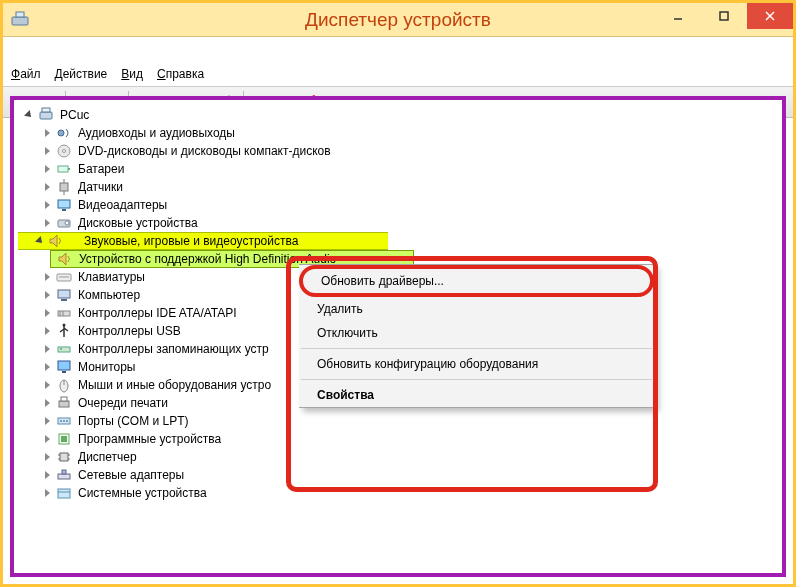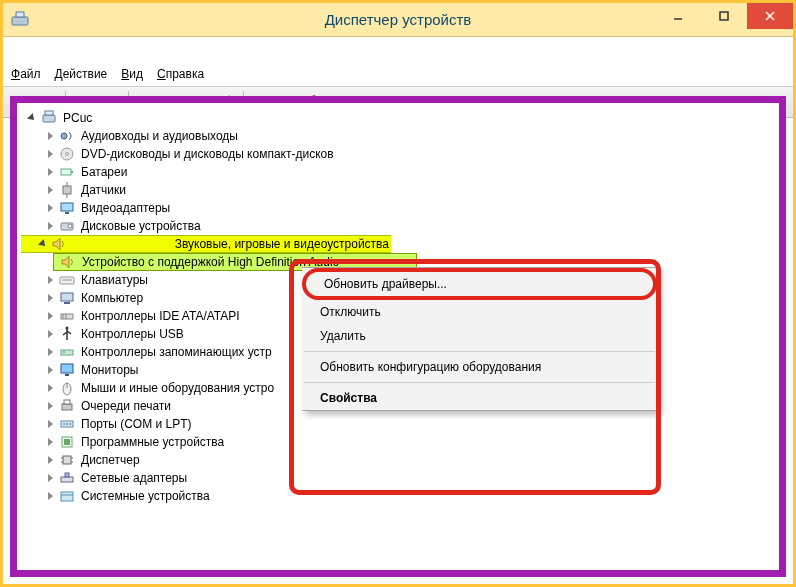--- a/index.html
+++ b/index.html
@@ -5,38 +5,38 @@
   * { box-sizing: border-box; }
   html, body { margin: 0; padding: 0; font-family: "Segoe UI", Tahoma, sans-serif; font-size: 12px; }
   body { background: #fff; border: 3px solid #ffc43a; width: 796px; height: 587px; overflow: hidden; }
 
   
   .titlebar {
     height: 34px; background: #ffeaa8; border-bottom: 1px solid #d9c07a;
     display: flex; align-items: center; justify-content: center; position: relative;
   }
   .titlebar-icon { position: absolute; left: 8px; top: 8px; width: 18px; height: 18px; }
-  .titlebar-title { font-size: 15px; color: #0c4a6e; }
+  .titlebar-title { font-size: 19px; color: #c2410c; }
   .winbtns { position: absolute; right: 0; top: 0; display: flex; }
   .winbtn { width: 46px; height: 26px; display:flex; align-items:center; justify-content:center; }
   .winbtn.close { background: #e04b3a; }
   .winbtn svg { display:block; }
 
   
   .menubar { height: 24px; display:flex; align-items:center; padding: 0 8px; gap: 14px; background:#fff;margin-top:25px; }
   .menuitem { color:#000; font-size:12px; }
   .menuitem:first-letter { text-decoration: underline; }
 
   
   .toolbar { height: 32px; display:flex; align-items:center; padding: 0 6px; gap: 2px; background: linear-gradient(#f4f4f4,#e4e4e4); border-top:1px solid #ccc; border-bottom:1px solid #bbb; }
   .tbtn { width: 24px; height: 24px; display:flex; align-items:center; justify-content:center; border:1px solid transparent; border-radius:2px; }
   .tsep { width:1px; height:22px; background:#bbb; margin:0 4px; }
 
   
-  .tree-wrap { position:absolute; top: 96px; left: 10px; right: 10px; bottom: 10px; border:7px solid #a21caf; background:#fff; overflow:hidden;text-align:right; }
+  .tree-wrap { position:absolute; top: 96px; left: 10px; right: 10px; bottom: 10px; border:4px solid #a21caf; background:#fff; overflow:hidden; }
   .tree { padding: 6px 0 0 4px; position: relative; }
 
   .node { display:flex; align-items:center; height: 18px; padding-left: 0; white-space: nowrap; }
   .arrow { width: 14px; height: 14px; display:flex; align-items:center; justify-content:center; margin-right:2px; }
   .dicon { width:16px; height:16px; margin-right:4px; flex-shrink:0; }
   .label { font-size:12px; color:#000; padding:1px 2px; }
 
   
   .lvl0{ padding-left: 4px; }
   .lvl1{ padding-left: 22px; }
@@ -366,22 +366,22 @@
           <span class="label">Системные устройства</span>
         </div>
       </div>
 
     <div class="ctxmenu-outline"></div>
 
     <div class="ctxmenu">
       <div class="ctx-highlight">
         <div class="ctxitem">Обновить драйверы...</div>
       </div>
+      <div class="ctxitem">Удалить</div>
       <div class="ctxitem">Отключить</div>
-      <div class="ctxitem">Удалить</div>
       <div class="ctxsep"></div>
       <div class="ctxitem">Обновить конфигурацию оборудования</div>
       <div class="ctxsep"></div>
       <div class="ctxitem bold">Свойства</div>
     </div>
 
   </div>
 </div>
 
 </body></html>

